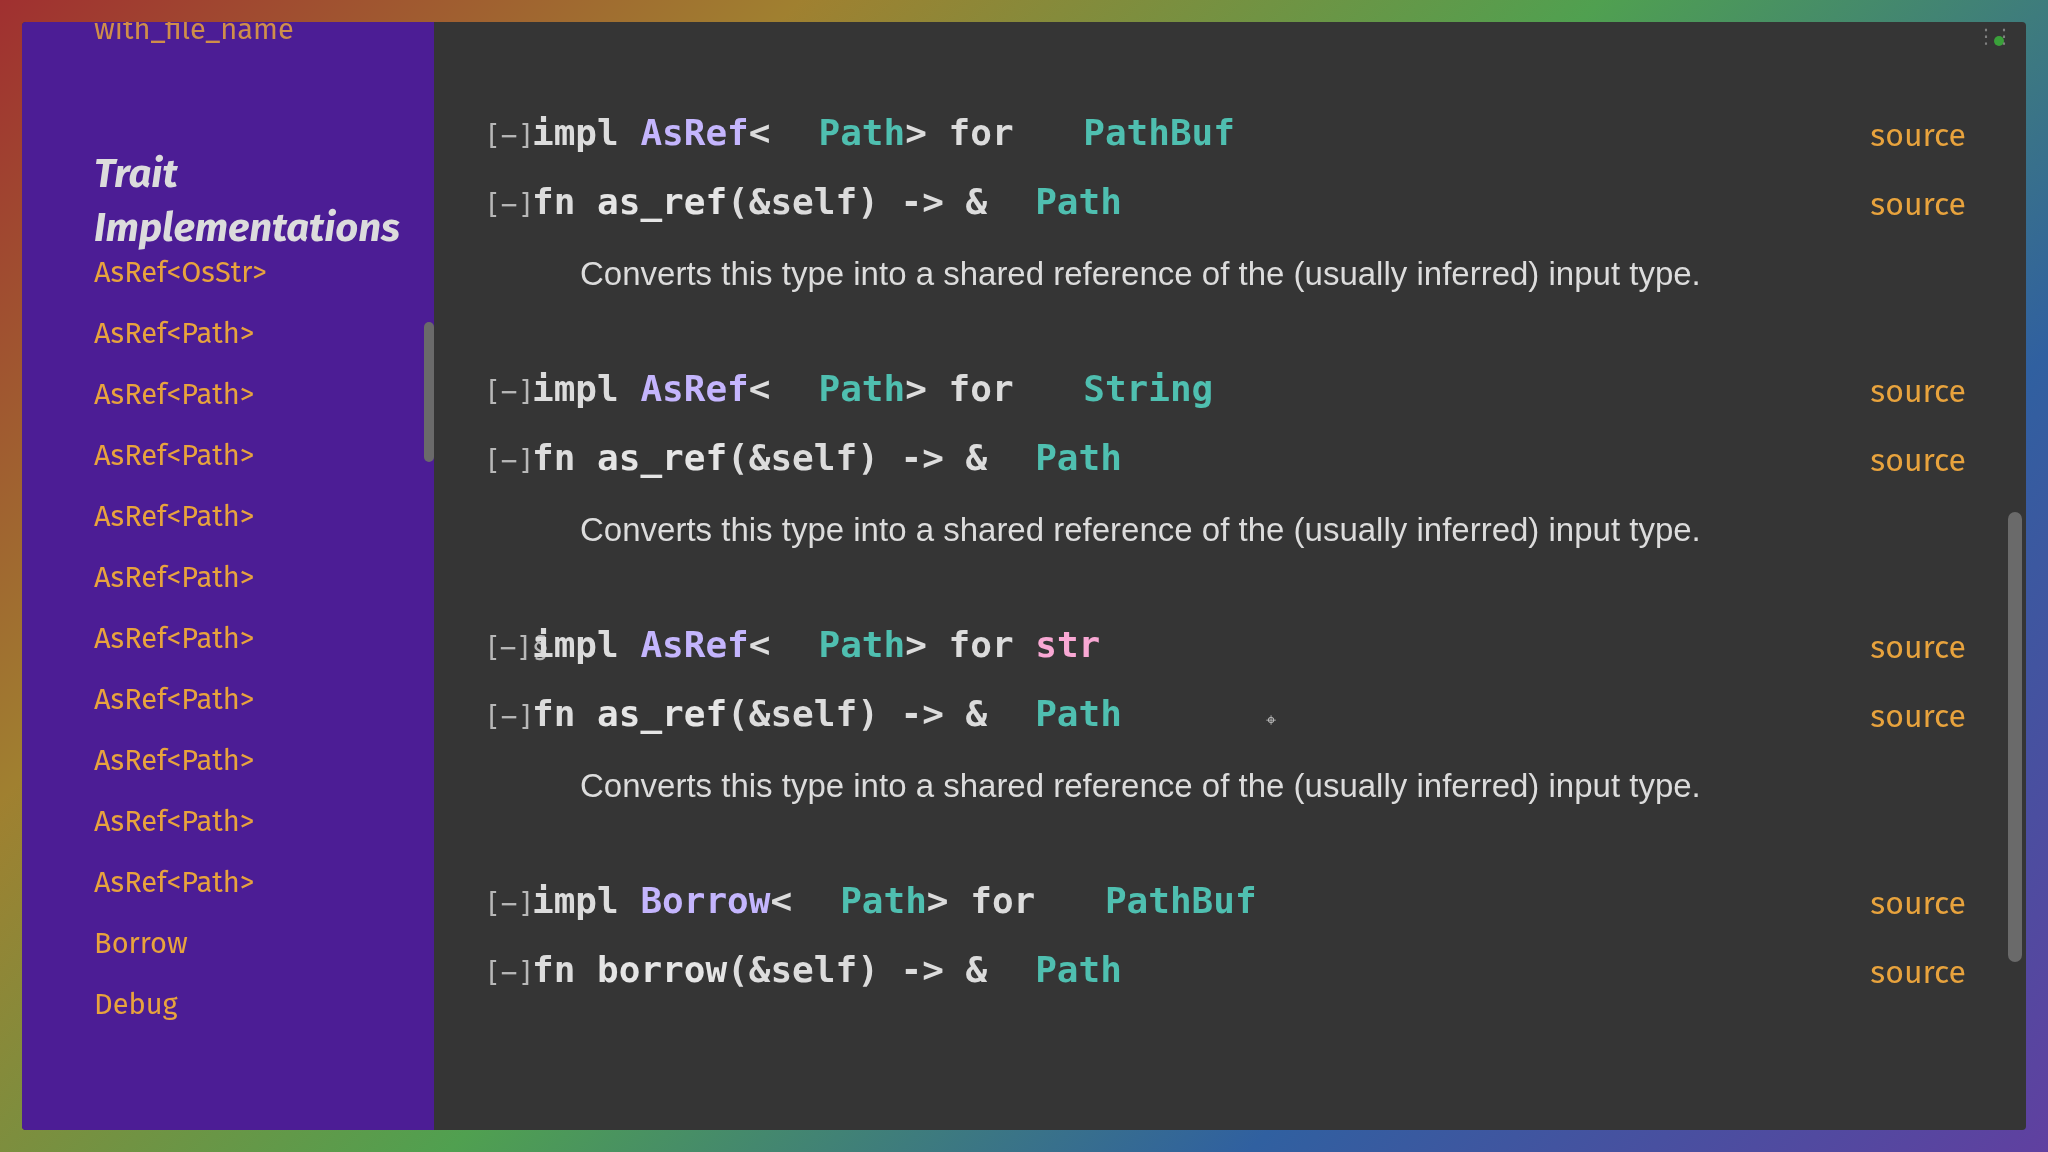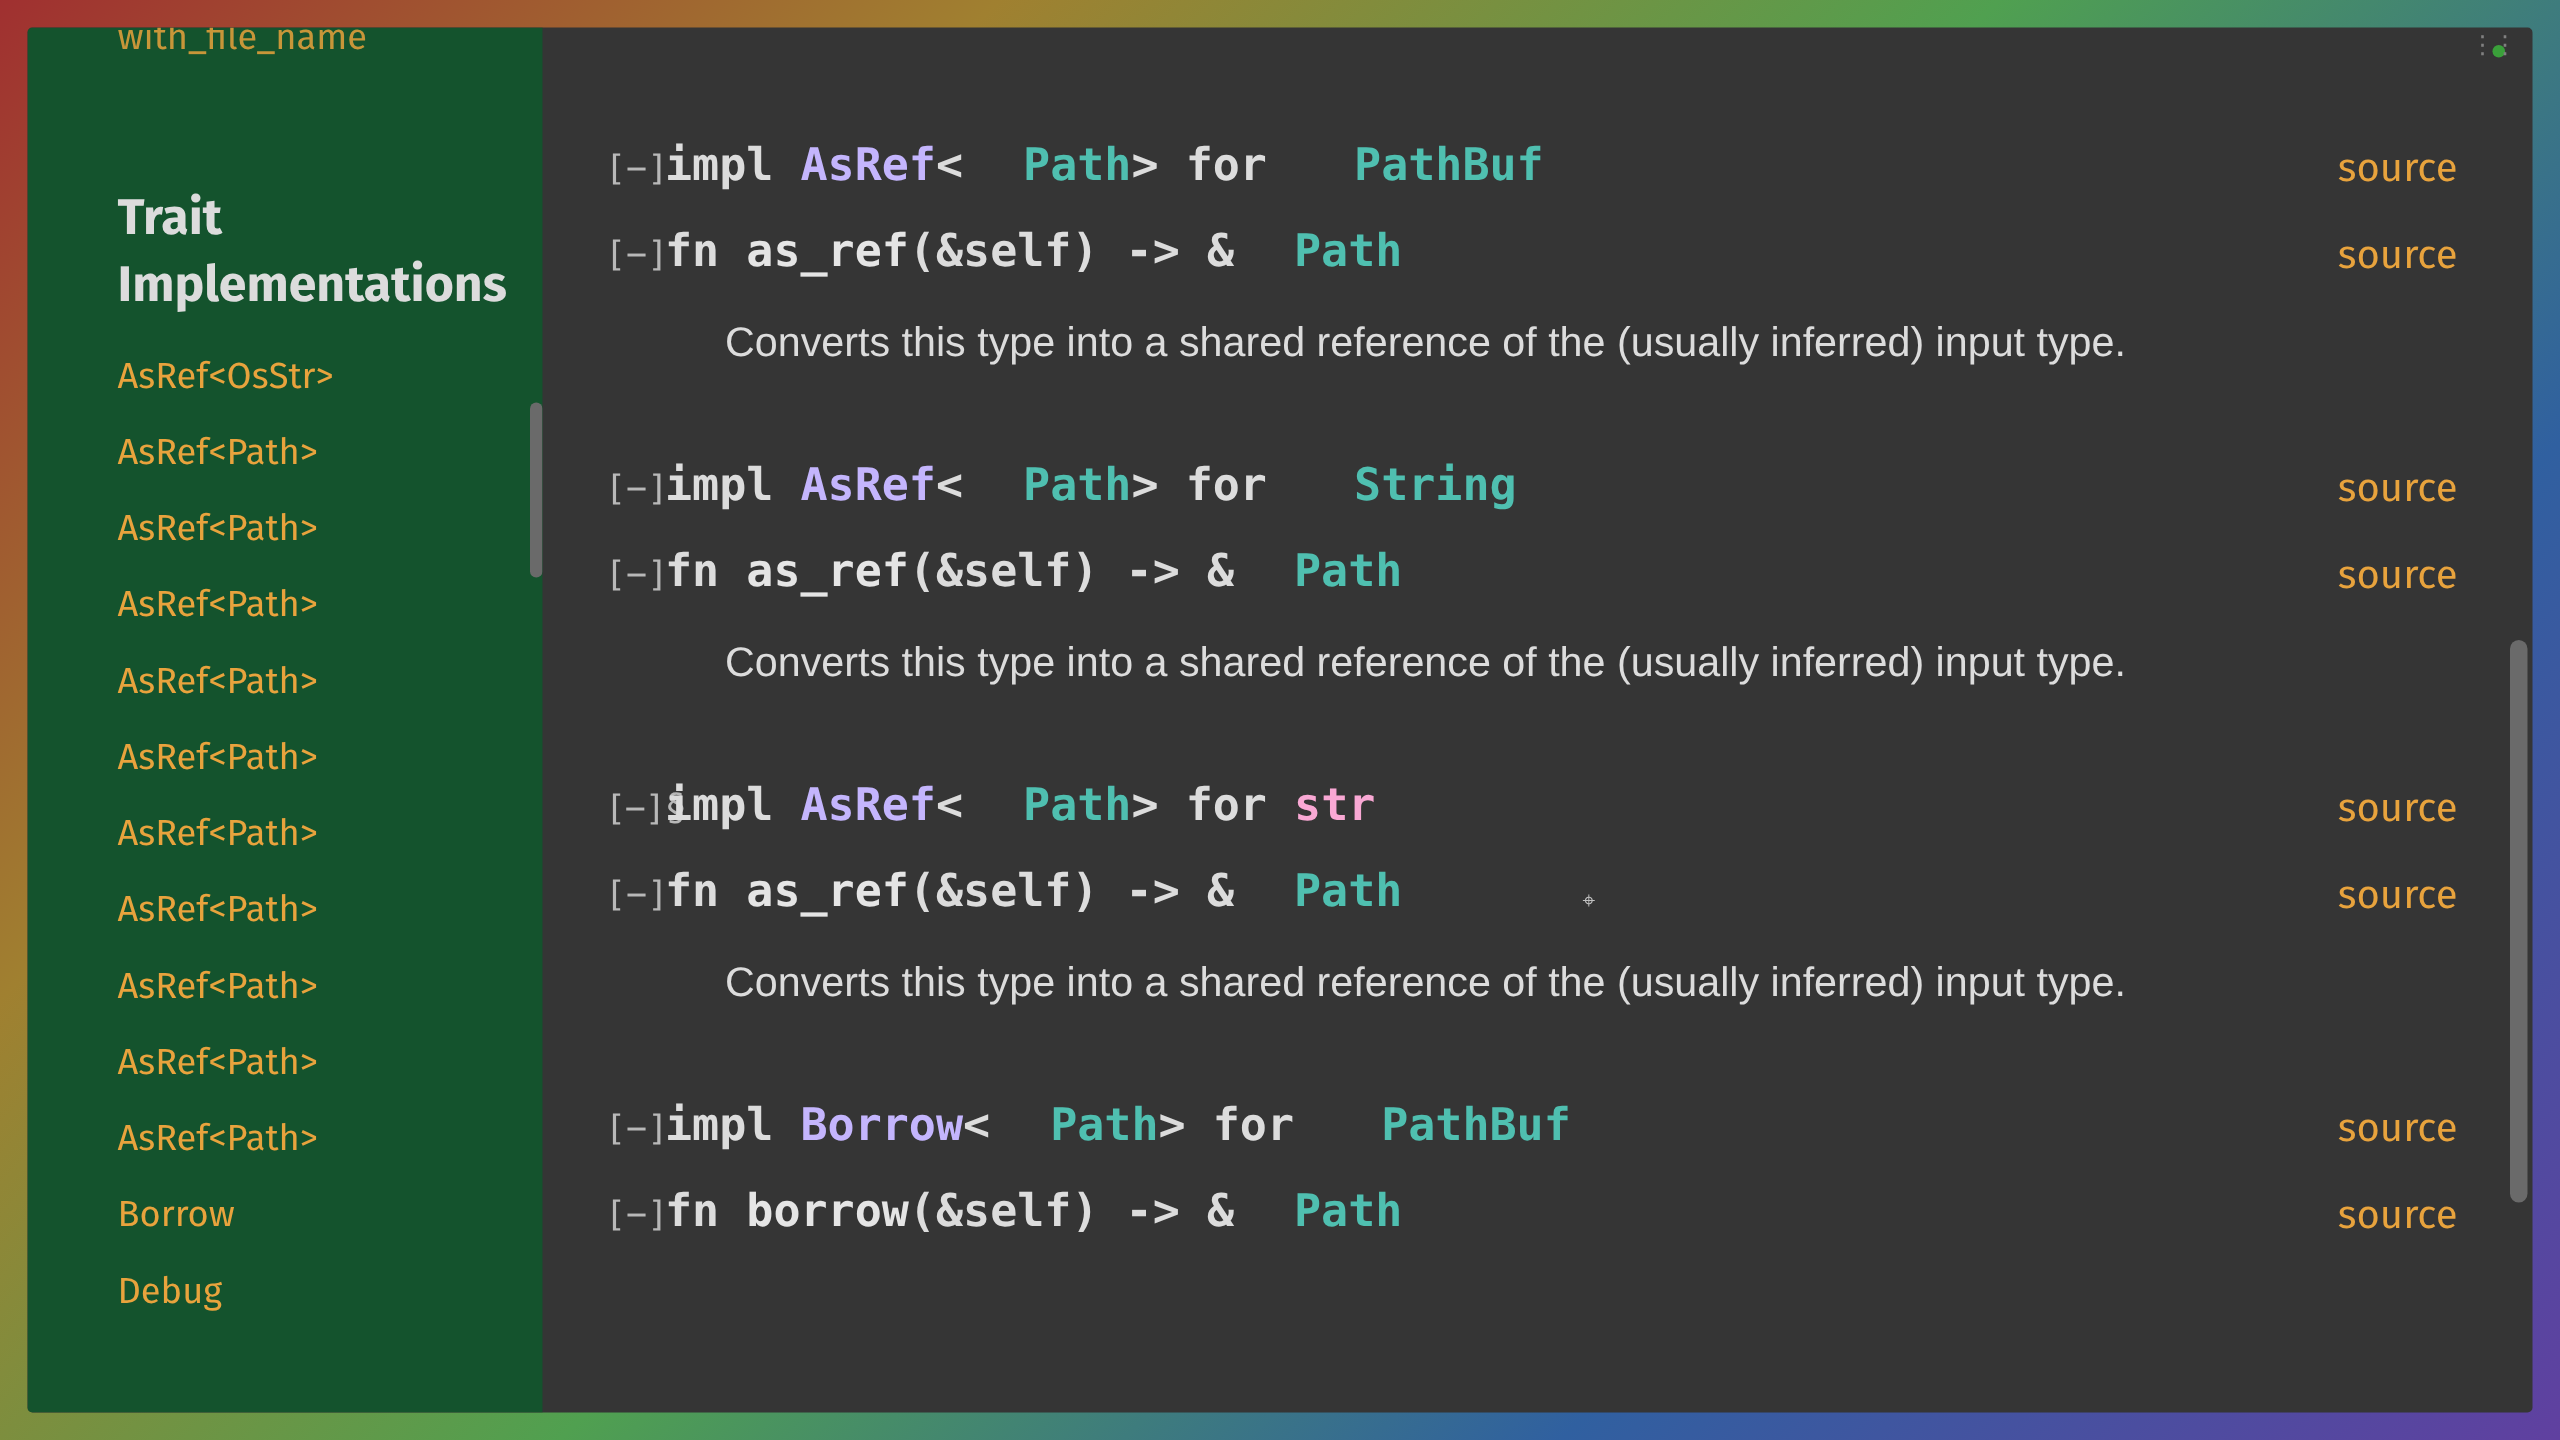--- a/index.html
+++ b/index.html
@@ -13,41 +13,41 @@
     width: 100%;
     height: 100%;
     background: #353535;
     border-radius: 4px;
     display: flex;
     position: relative;
     overflow: hidden;
   }
   .sidebar {
     width: 412px;
-    background: #14532d;
+    background: #4c1d95;
     padding: 0 40px 0 72px;
     overflow: hidden;
     position: relative;
   }
   .sidebar-partial {
     color: #e8a33d;
     font-size: 29px;
     font-family: 'Fira Sans', 'DejaVu Sans', sans-serif;
     margin-top: -10px;
     margin-bottom: 30px;
     opacity: 0.85;
   }
   .sidebar-heading {
     color: #dcdcdc;
     font-size: 40px;
     font-weight: 700;
     font-family: 'Fira Sans', 'DejaVu Sans', sans-serif;
     line-height: 1.35;
     margin-top: 100px;
-    margin-bottom: 28px;
+    font-style: italic;
   }
   .sidebar-link {
     color: #e8a33d;
     font-size: 29px;
     font-family: 'Fira Sans', 'DejaVu Sans', sans-serif;
     margin-bottom: 26px;
     cursor: pointer;
   }
   .sidebar-scroll {
     position: absolute;

